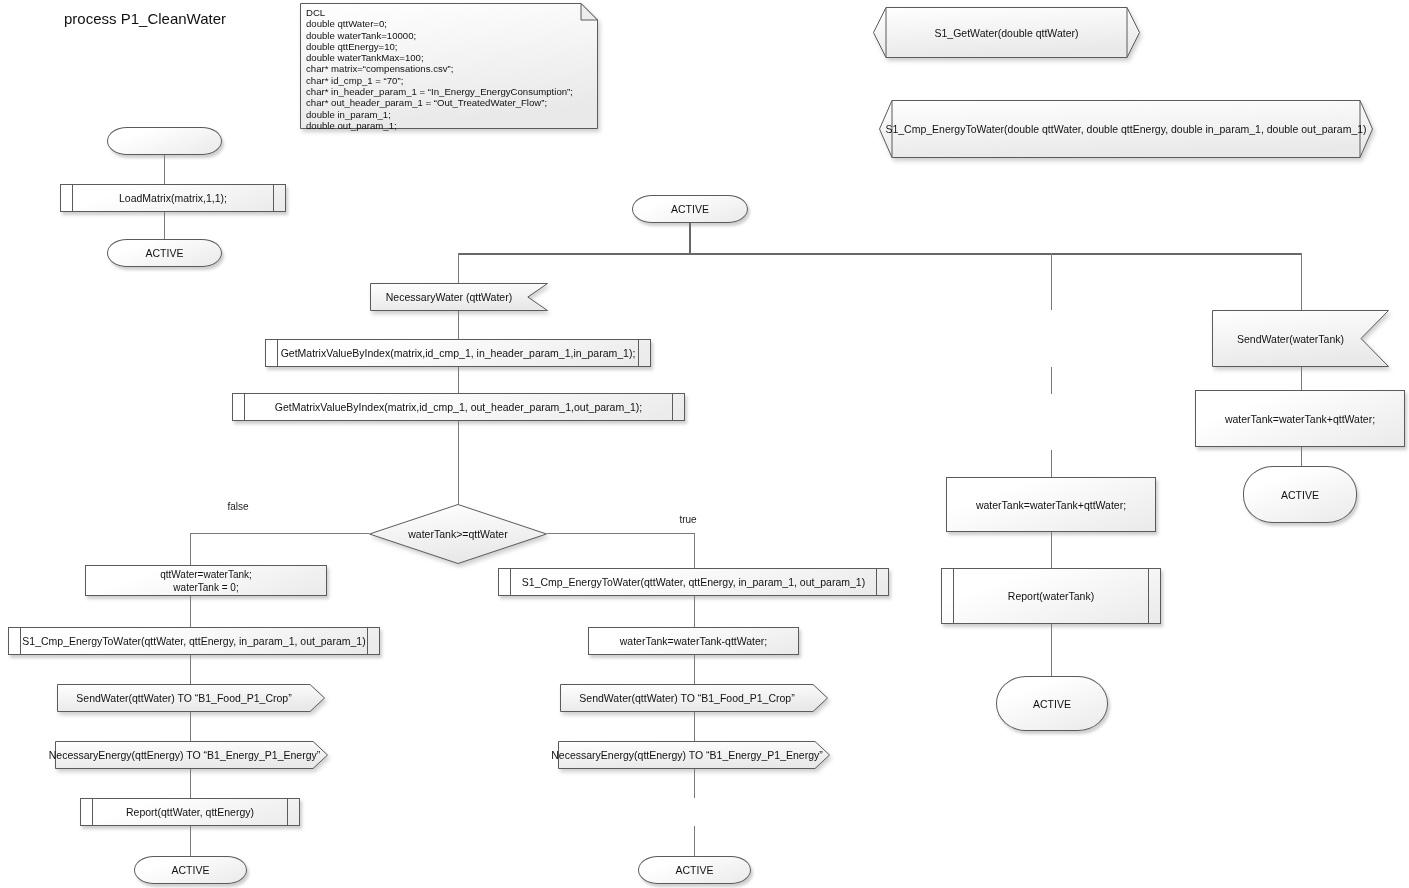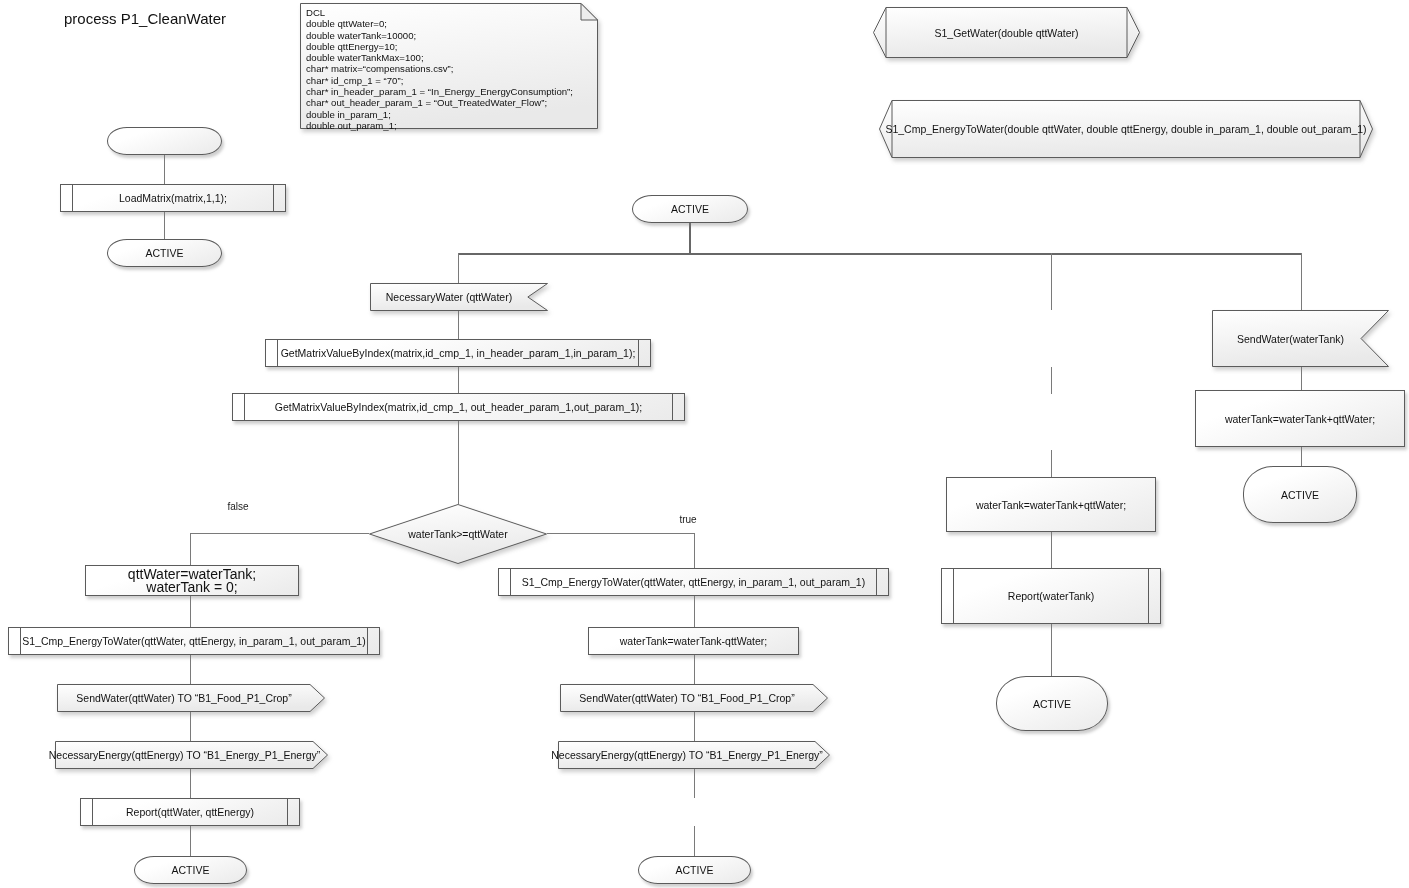--- a/index.html
+++ b/index.html
@@ -144,21 +144,21 @@
   </div>
   <div class="node shape" style="left:369px;top:504px;width:178px;height:60px">
       <svg width="178" height="60">
         <path d="M89,0.5 L177.5,30 L89,59.5 L0.5,30 Z" fill="url(#nodeGrad)" stroke="#5b5b5b"></path>
       </svg>
     <span class="lbl">waterTank&gt;=qttWater</span>
   </div>
   <div class="flow-label" style="left:210px;top:501px;width:56px">false</div>
   <div class="flow-label" style="left:666px;top:514px;width:44px">true</div>
 
-  <div class="node boxed" style="left:85px;top:565px;width:214px;height:31px;font-size:14px;line-height:13px">
+  <div class="node boxed" style="left:85px;top:565px;width:242px;height:31px;font-size:10px;line-height:13px">
     <span>
       <span style="display:block">qttWater=waterTank;</span>
       <span style="display:block">waterTank = 0;</span>
     </span>
   </div>
   <div class="node boxed proc" style="left:8px;top:627px;width:372px;height:28px">
     <span>S1_Cmp_EnergyToWater(qttWater, qttEnergy, in_param_1, out_param_1)</span>
   </div>
   <div class="node shape" style="left:57px;top:684px;width:268px;height:28px">
       <svg width="268" height="28">

